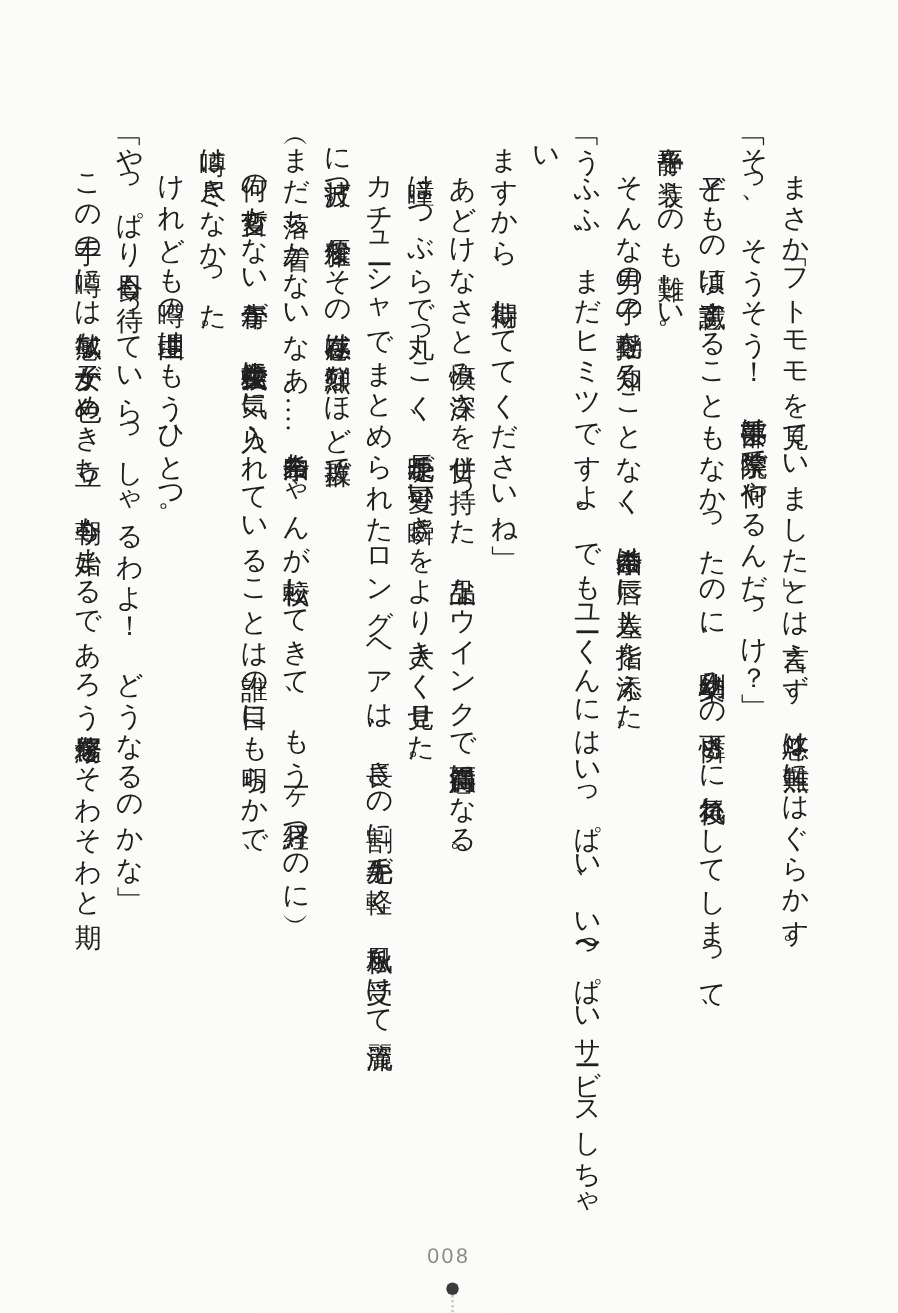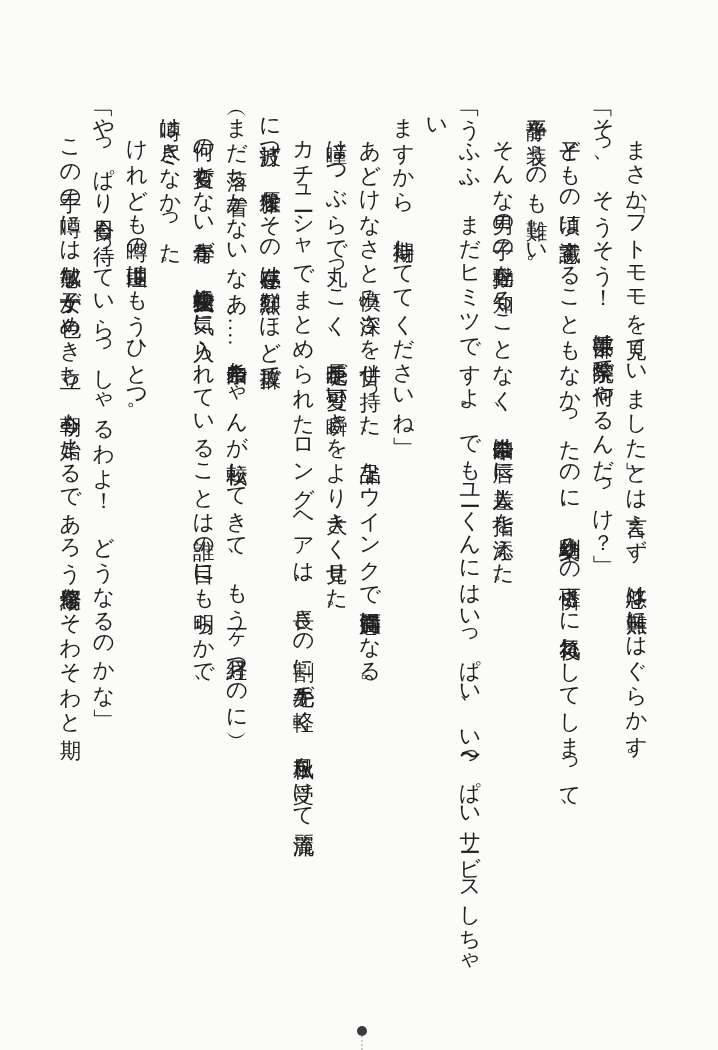--- a/index.html
+++ b/index.html
@@ -73,17 +73,18 @@
     <p class="line indent">カチューシャでまとめられたロングヘアは、長さの割に毛先が軽く、秋風を受けて流麗</p>
     <p class="line">に波打つ。優雅なその存在感は鮮烈なほど抜群で。</p>
     <p class="line">（まだ落ち着かないなあ……由希奈ちゃんが転校してきて、もう一ヶ月経つのに）</p>
     <p class="line indent">何の変哲もない青年が、美少女転校生に気に入られていることは誰の目にも明らかで、</p>
     <p class="line">噂は尽きなかった。</p>
     <p class="line indent">けれども噂の理由はもうひとつ。</p>
     <p class="line">「やっぱり今日も待っていらっしゃるわよ！　どうなるのかな」</p>
     <p class="line indent">この手の噂には敏感な女子が色めき立ち、今朝も始まるであろう修羅場をそわそわと期</p>
   </main>
 
+  <div class="page-number">008</div>
 
   <div class="binding-dot"></div>
   <div class="binding-line"></div>
 
 </div>
 
 </body></html>

